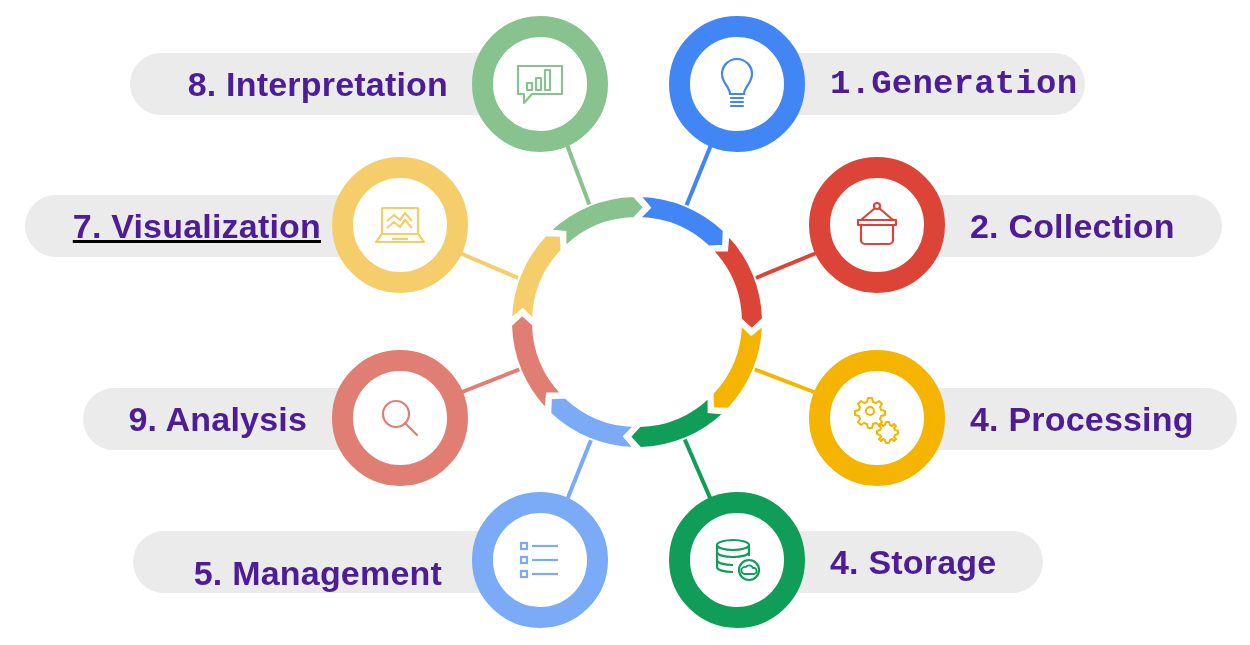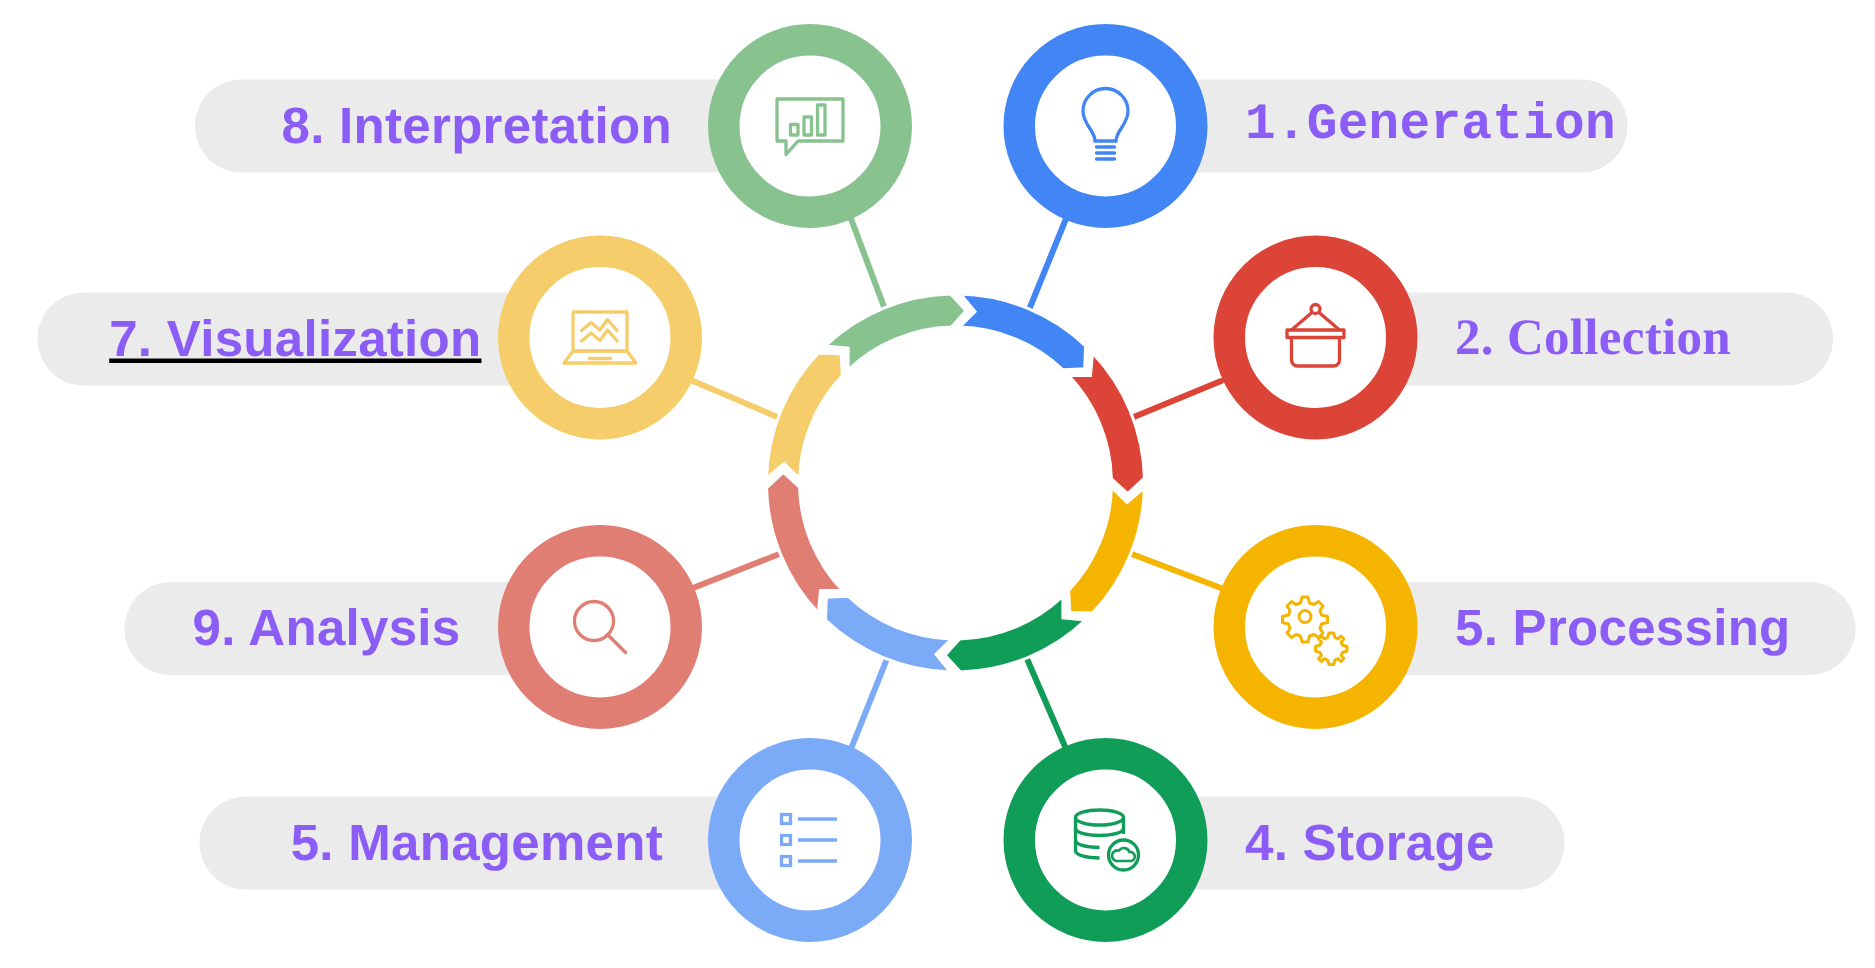--- a/index.html
+++ b/index.html
@@ -1,51 +1,51 @@
 <!DOCTYPE html>
 <html><head>
 <meta charset="utf-8">
 <style>
   html, body { margin: 0; padding: 0; background: #ffffff; }
   body { width: 1250px; height: 645px; position: relative; overflow: hidden;
          font-family: "Liberation Sans", "DejaVu Sans", sans-serif; }
   .pill { position: absolute; height: 62px; background: #ebebeb; border-radius: 31px;
           display: flex; align-items: center; box-sizing: border-box; }
-  .pill span { font-size: 34px; font-weight: bold; color: #8b5cf6; letter-spacing: 0.2px; white-space: nowrap; }
+  .pill span { font-size: 34px; font-weight: bold; color: #4c1d95; letter-spacing: 0.2px; white-space: nowrap; }
   .pill.left { justify-content: flex-start; }
   .pill.right { justify-content: flex-end; }
   svg.layer { position: absolute; left: 0; top: 0; }
   .node { position: absolute; width: 136px; height: 136px; border-radius: 50%;
           box-sizing: border-box; border: 21px solid; background: #ffffff;
           display: flex; align-items: center; justify-content: center; }
   .node svg { width: 56px; height: 56px; }
 </style>
 </head>
 <body>
 
 <div class="pill right" style="left:130px; top:53px; width:400px; padding-right:82px;">
   <span>8. Interpretation</span>
 </div>
 <div class="pill right" style="left:25px; top:195px; width:398px; padding-right:102px;text-decoration:underline;">
   <span>7. Visualization</span>
 </div>
 <div class="pill right" style="left:83px; top:388px; width:327px; padding-right:103px;">
   <span>9. Analysis</span>
 </div>
-<div class="pill right" style="left:133px; top:531px; width:417px; padding-right:108px;">
+<div class="pill right" style="left:133px; top:531px; width:417px; padding-right:108px;align-items:flex-end;">
   <span>5. Management</span>
 </div>
 <div class="pill left" style="left:727px; top:53px; width:358px; padding-left:103px;font-family:Liberation Mono, monospace;">
   <span>1.Generation</span>
 </div>
-<div class="pill left" style="left:867px; top:195px; width:355px; padding-left:103px;font-family:Liberation Serif, serif;">
+<div class="pill left" style="left:867px; top:195px; width:355px; padding-left:103px;">
   <span>2. Collection</span>
 </div>
 <div class="pill left" style="left:867px; top:388px; width:370px; padding-left:103px;">
-  <span>5. Processing</span>
+  <span>4. Processing</span>
 </div>
 <div class="pill left" style="left:727px; top:531px; width:316px; padding-left:103px;">
   <span>4. Storage</span>
 </div>
 
 <svg class="layer" width="1250" height="645" viewBox="0 0 1250 645">
 
   <g stroke-width="4" stroke-linecap="round">
     <line x1="567" y1="145" x2="591" y2="209" stroke="#87c28f"></line>
     <line x1="711" y1="145" x2="685" y2="209" stroke="#4285f4"></line>

